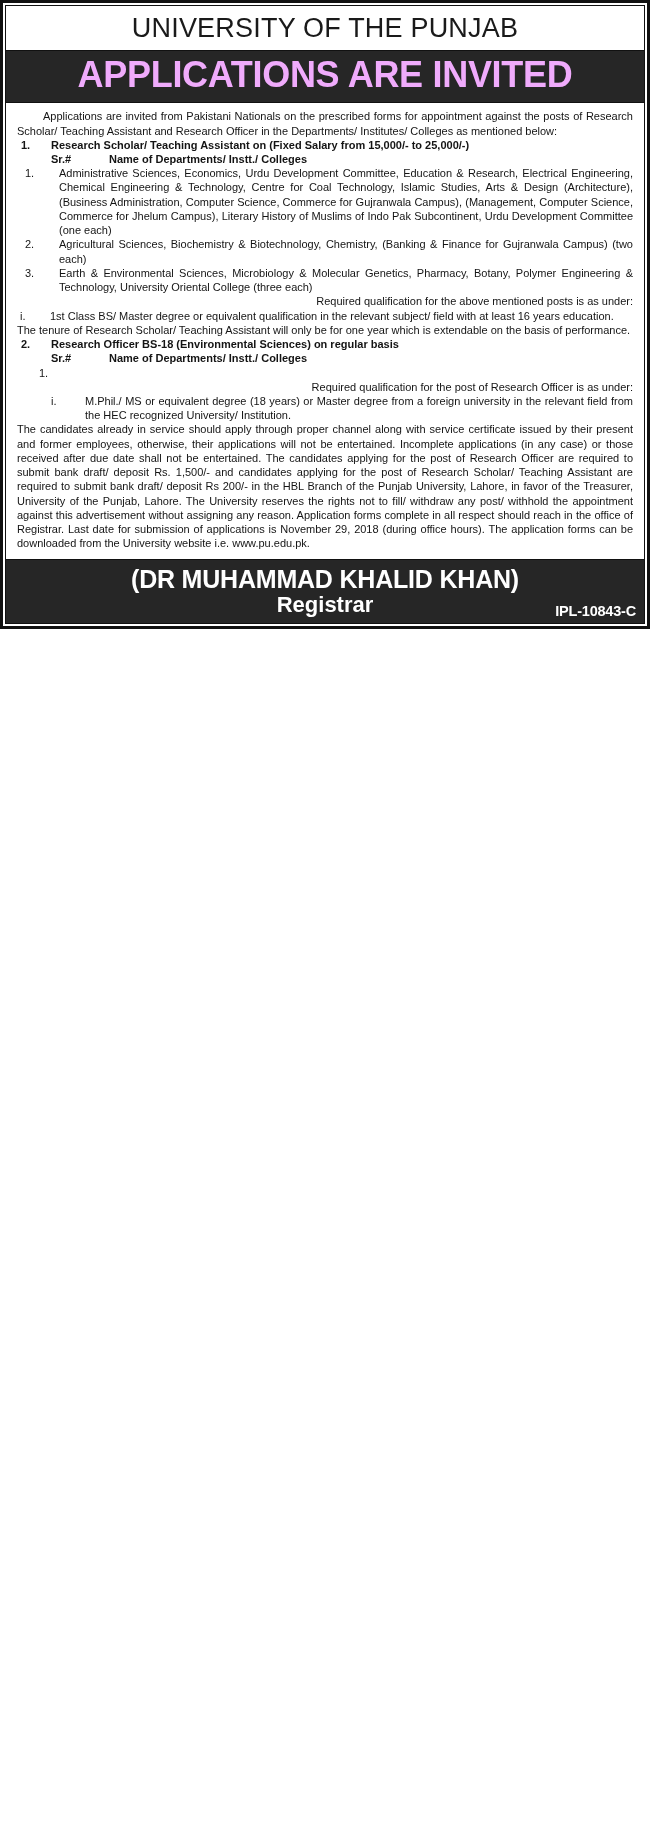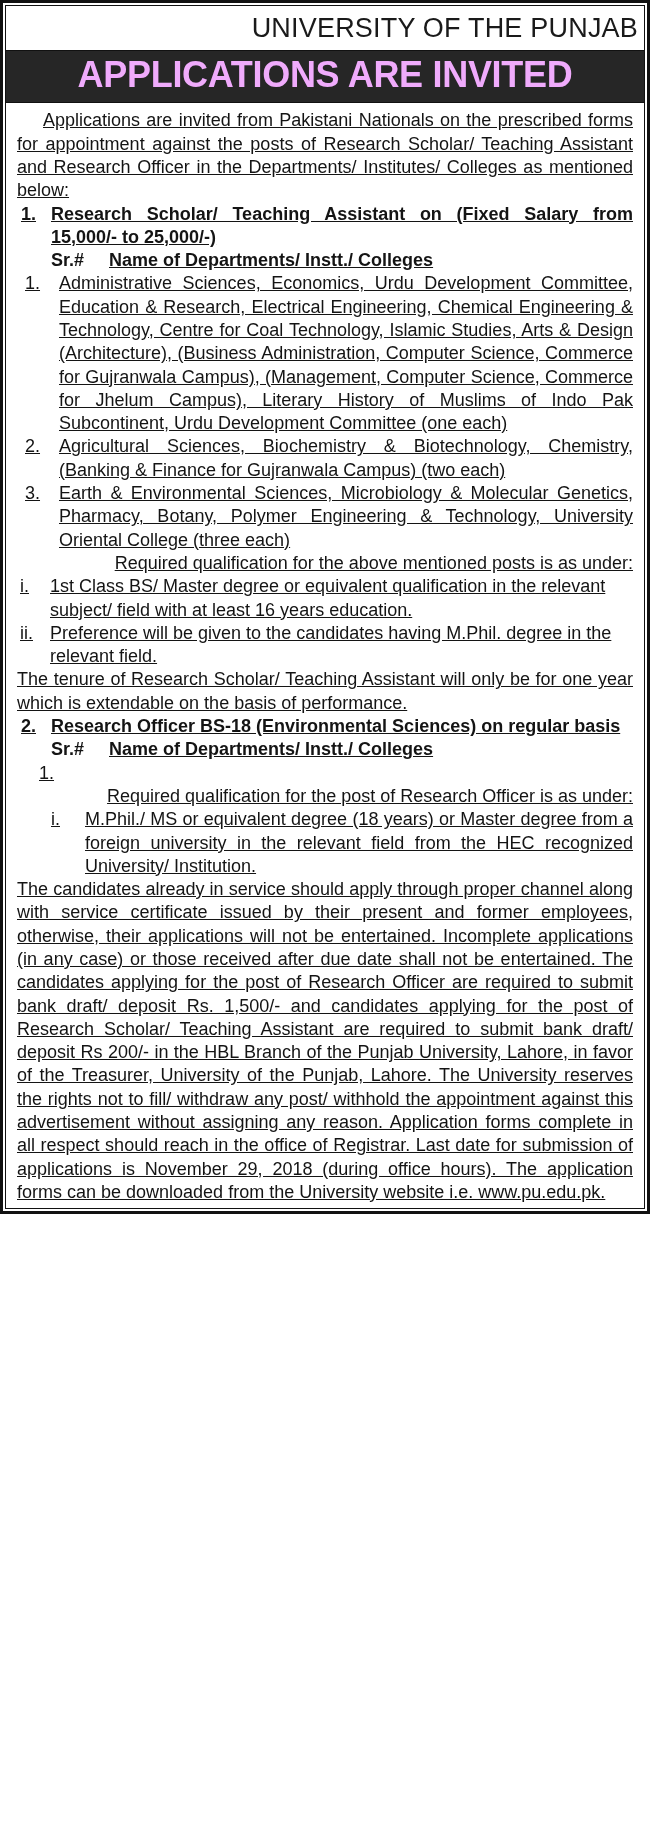--- a/index.html
+++ b/index.html
@@ -21,21 +21,21 @@
     padding: 2px;
   }
   .ad-inner {
     border: 1px solid #111111;
     box-sizing: border-box;
     padding: 0;
   }
 
   
   .uni-title {
-    text-align: right;
+    text-align: center;
     font-size: 27px;
     letter-spacing: 0.2px;
     padding: 7px 6px 6px 6px;
     font-weight: 400;
     font-stretch: condensed;
     color: #1a1a1a;
     white-space: nowrap;
   }
   .banner {
     background: #262626;
@@ -47,23 +47,22 @@
     padding: 4px 4px 7px 4px;
     letter-spacing: -0.3px;
     white-space: nowrap;
     border-top: 1px solid #111;
     border-bottom: 1px solid #111;
   }
 
   
   .body {
     padding: 6px 11px 4px 11px;
-    font-size: 18px;
+    font-size: 11px;
     line-height: 1.295;
-    text-decoration: underline;
   }
   p.para {
     margin: 0;
     text-align: justify;
     text-justify: inter-word;
   }
   p.para.indent { text-indent: 26px; }
   p.para.last-left { text-align: right; }
 
   
@@ -173,24 +172,20 @@
         <span class="marker">3.</span>
         <span class="txt">Earth &amp; Environmental Sciences, Microbiology &amp; Molecular Genetics, Pharmacy, Botany, Polymer Engineering &amp; Technology, University Oriental College (three each)</span>
       </div>
 
       <p class="para last-left">Required qualification for the above mentioned posts is as under:</p>
 
       <div class="row roman">
         <span class="marker">i.</span>
         <span class="txt left">1st Class BS/ Master degree or equivalent qualification in the relevant subject/ field with at least 16 years education.</span>
       </div>
-      <div class="row roman">
-        <span class="marker">ii.</span>
-        <span class="txt left">Preference will be given to the candidates having M.Phil. degree in the relevant field.</span>
-      </div>
 
       <p class="para">The tenure of Research Scholar/ Teaching Assistant will only be for one year which is extendable on the basis of performance.</p>
 
       <div class="row heading">
         <span class="marker">2.</span>
         <span class="txt left">Research Officer BS-18 (Environmental Sciences) on regular basis</span>
       </div>
 
       <div class="srhead">
         <span class="sr">Sr.#</span><span>Name of Departments/ Instt./ Colleges</span>
@@ -204,15 +199,22 @@
 
       <div class="row roman2">
         <span class="marker">i.</span>
         <span class="txt">M.Phil./ MS or equivalent degree (18 years) or Master degree from a foreign university in the relevant field from the HEC recognized University/ Institution.</span>
       </div>
 
       <p class="para">The candidates already in service should apply through proper channel along with service certificate issued by their present and former employees, otherwise, their applications will not be entertained. Incomplete applications (in any case) or those received after due date shall not be entertained. The candidates applying for the post of Research Officer are required to submit bank draft/ deposit Rs. 1,500/- and candidates applying for the post of Research Scholar/ Teaching Assistant are required to submit bank draft/ deposit Rs 200/- in the HBL Branch of the Punjab University, Lahore, in favor of the Treasurer, University of the Punjab, Lahore. The University reserves the rights not to fill/ withdraw any post/ withhold the appointment against this advertisement without assigning any reason. Application forms complete in all respect should reach in the office of Registrar. Last date for submission of applications is November 29, 2018 (during office hours). The application forms can be downloaded from the University website i.e. www.pu.edu.pk.</p>
 
     </div>
 
+    <div class="footer">
+      <div class="signatory">(DR MUHAMMAD KHALID KHAN)</div>
+      <div class="reg-line">
+        <span class="designation">Registrar</span>
+        <span class="refno">IPL-10843-C</span>
+      </div>
+    </div>
 
   </div>
 </div>
 
 </body></html>

